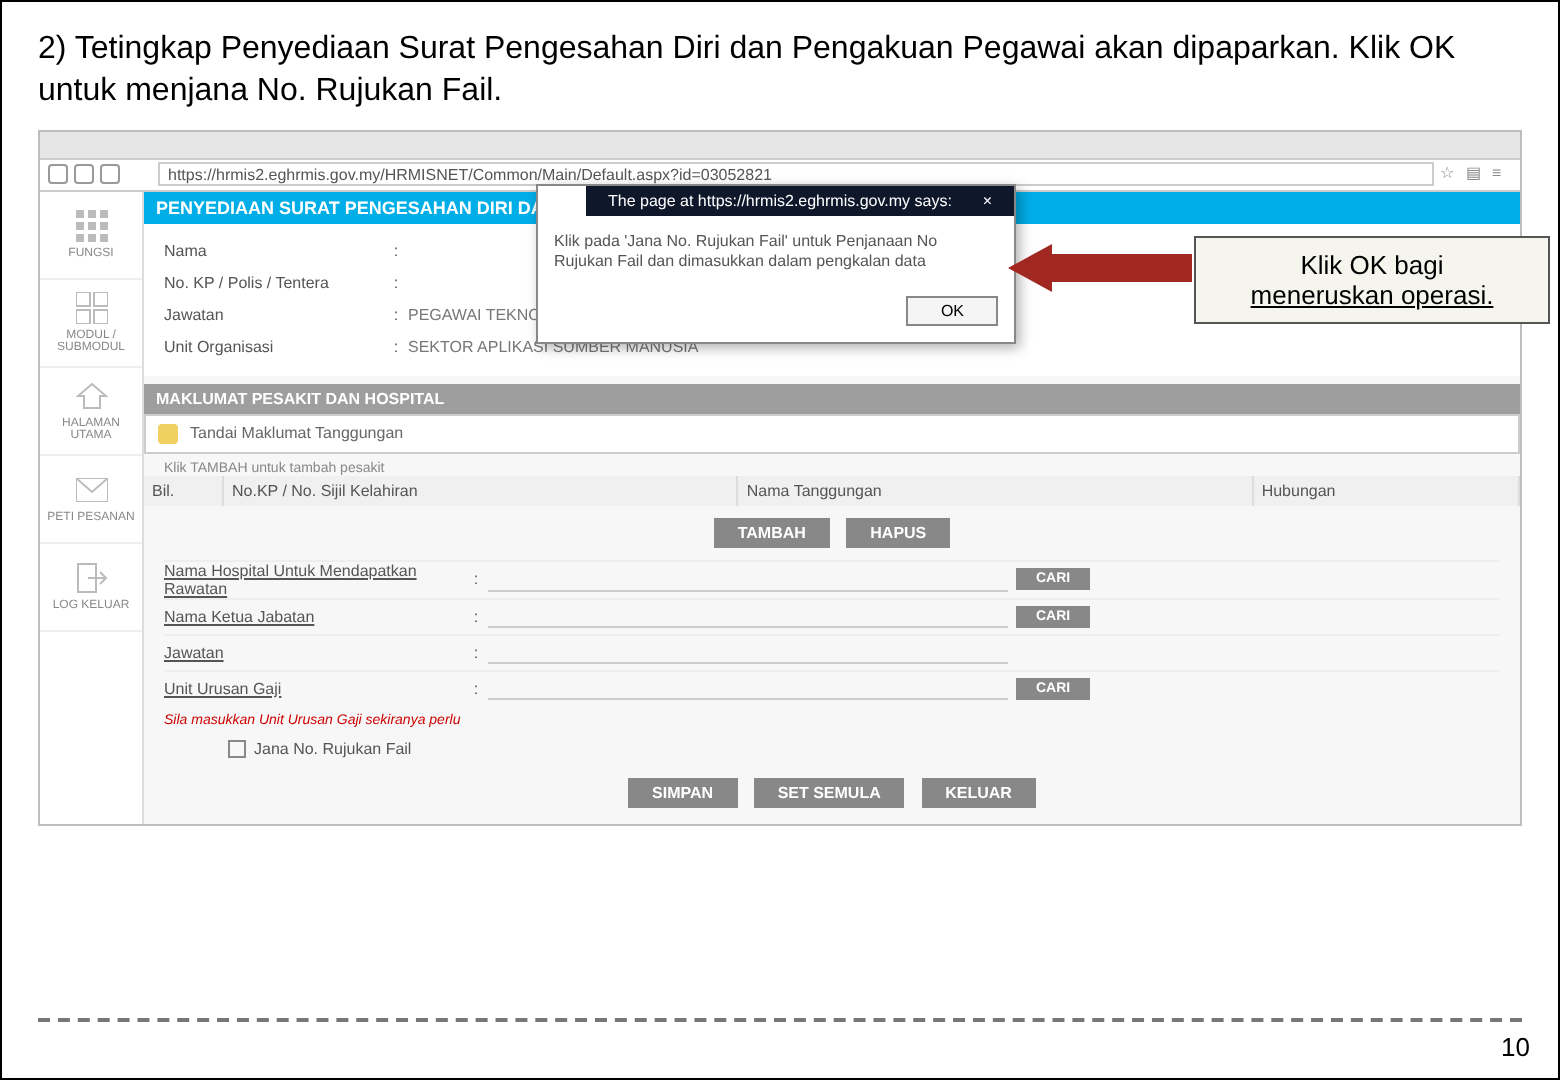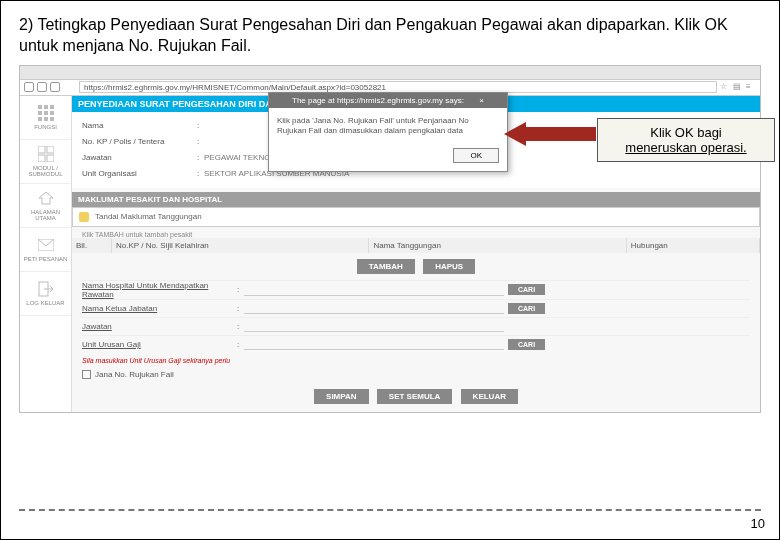--- a/index.html
+++ b/index.html
@@ -28,25 +28,25 @@
   .alert-ico { width: 10px; height: 10px; background: #f0d060; border-radius: 2px; }
   .table-head { display: flex; background: #f0f0f0; font-size: 8px; font-weight: normal; color: #555; }
   .th { padding: 3px 4px; border-right: 1px solid #ddd; }
   .action-row { text-align: center; padding: 6px; }
   .btn-grey { display: inline-block; background: #888; color: #fff; font-size: 8px; font-weight: bold; padding: 3px 12px; margin: 0 3px; }
   .btn-cari { display: inline-block; background: #888; color: #fff; font-size: 7px; font-weight: bold; padding: 2px 10px; margin-left: 4px; }
   .hosp-row { display: flex; align-items: center; min-height: 18px; font-size: 8px; color: #555; border-top: 1px solid #eee; }
   .hosp-lbl { width: 150px; text-decoration: underline; }
   .hosp-input { flex: 1; max-width: 260px; border-bottom: 1px solid #ccc; height: 12px; }
   .note { font-size: 7px; color: #c00; font-style: italic; margin: 4px 0; }
-  .chk-row { display: flex; align-items: center; gap: 4px; font-size: 8px; color: #555; padding: 2px 0; }
+  .chk-row { display: flex; align-items: center; gap: 4px; font-size: 8px; color: #555; padding: 2px 0; margin-left: 32px; }
   .chk { width: 9px; height: 9px; border: 1px solid #888; }
   .bottom-actions { text-align: center; padding: 8px; }
   .dialog { position: absolute; top: -4px; left: 196px; width: 240px; background: #fff; border: 1px solid #888; box-shadow: 2px 2px 6px rgba(0,0,0,0.3); font-size: 8px; z-index: 5; }
-  .dlg-title { background: #737373; color: #fff; padding: 3px 23px; display: flex; justify-content: space-between; }
+  .dlg-title { background: #0f172a; color: #fff; padding: 3px 11px; display: flex; justify-content: space-between; margin-left: 24px; }
   .dlg-body { padding: 8px; color: #555; line-height: 1.3; }
   .dlg-foot { text-align: right; padding: 4px 8px 8px; }
   .dlg-ok { border: 1px solid #888; background: #f5f5f5; padding: 2px 16px; font-size: 8px; }
   .arrow { position: absolute; top: 30px; left: 432px; z-index: 6; }
   .arrow-shape { position: relative; }
   .arrow-head { width: 0; height: 0; border-top: 12px solid transparent; border-bottom: 12px solid transparent; border-right: 22px solid #a02820; position: absolute; left: 0; top: -4px; }
   .arrow-body { width: 72px; height: 14px; background: #a02820; position: absolute; left: 20px; top: 1px; }
   .callout { position: absolute; top: 22px; left: 525px; width: 178px; background: #f5f5ee; border: 1px solid #555; padding: 6px 10px; font-size: 13px; text-align: center; z-index: 7; }
   .callout .u { text-decoration: underline; margin-top: 24px; }
   .pagenum { position: absolute; bottom: 8px; right: 14px; font-size: 13px; }

